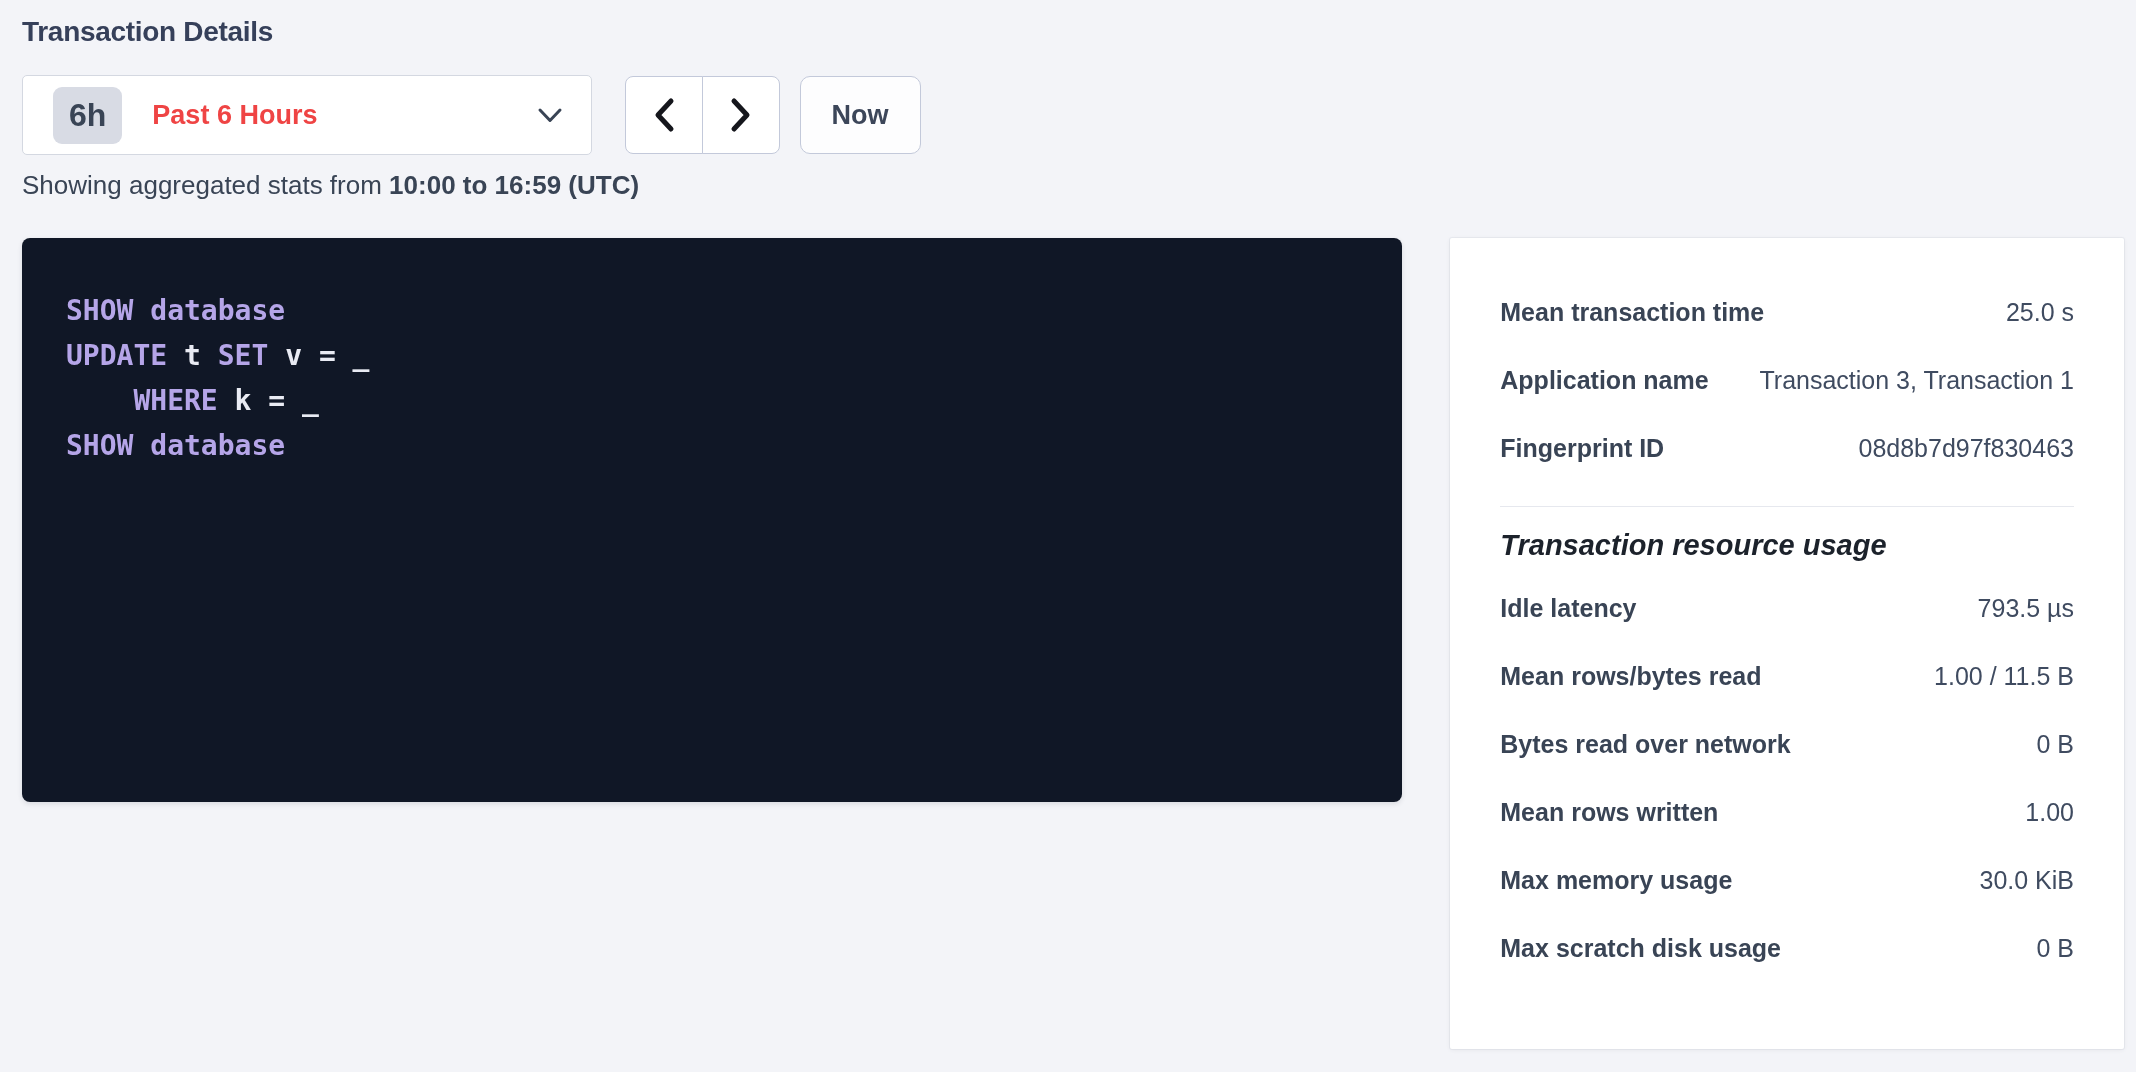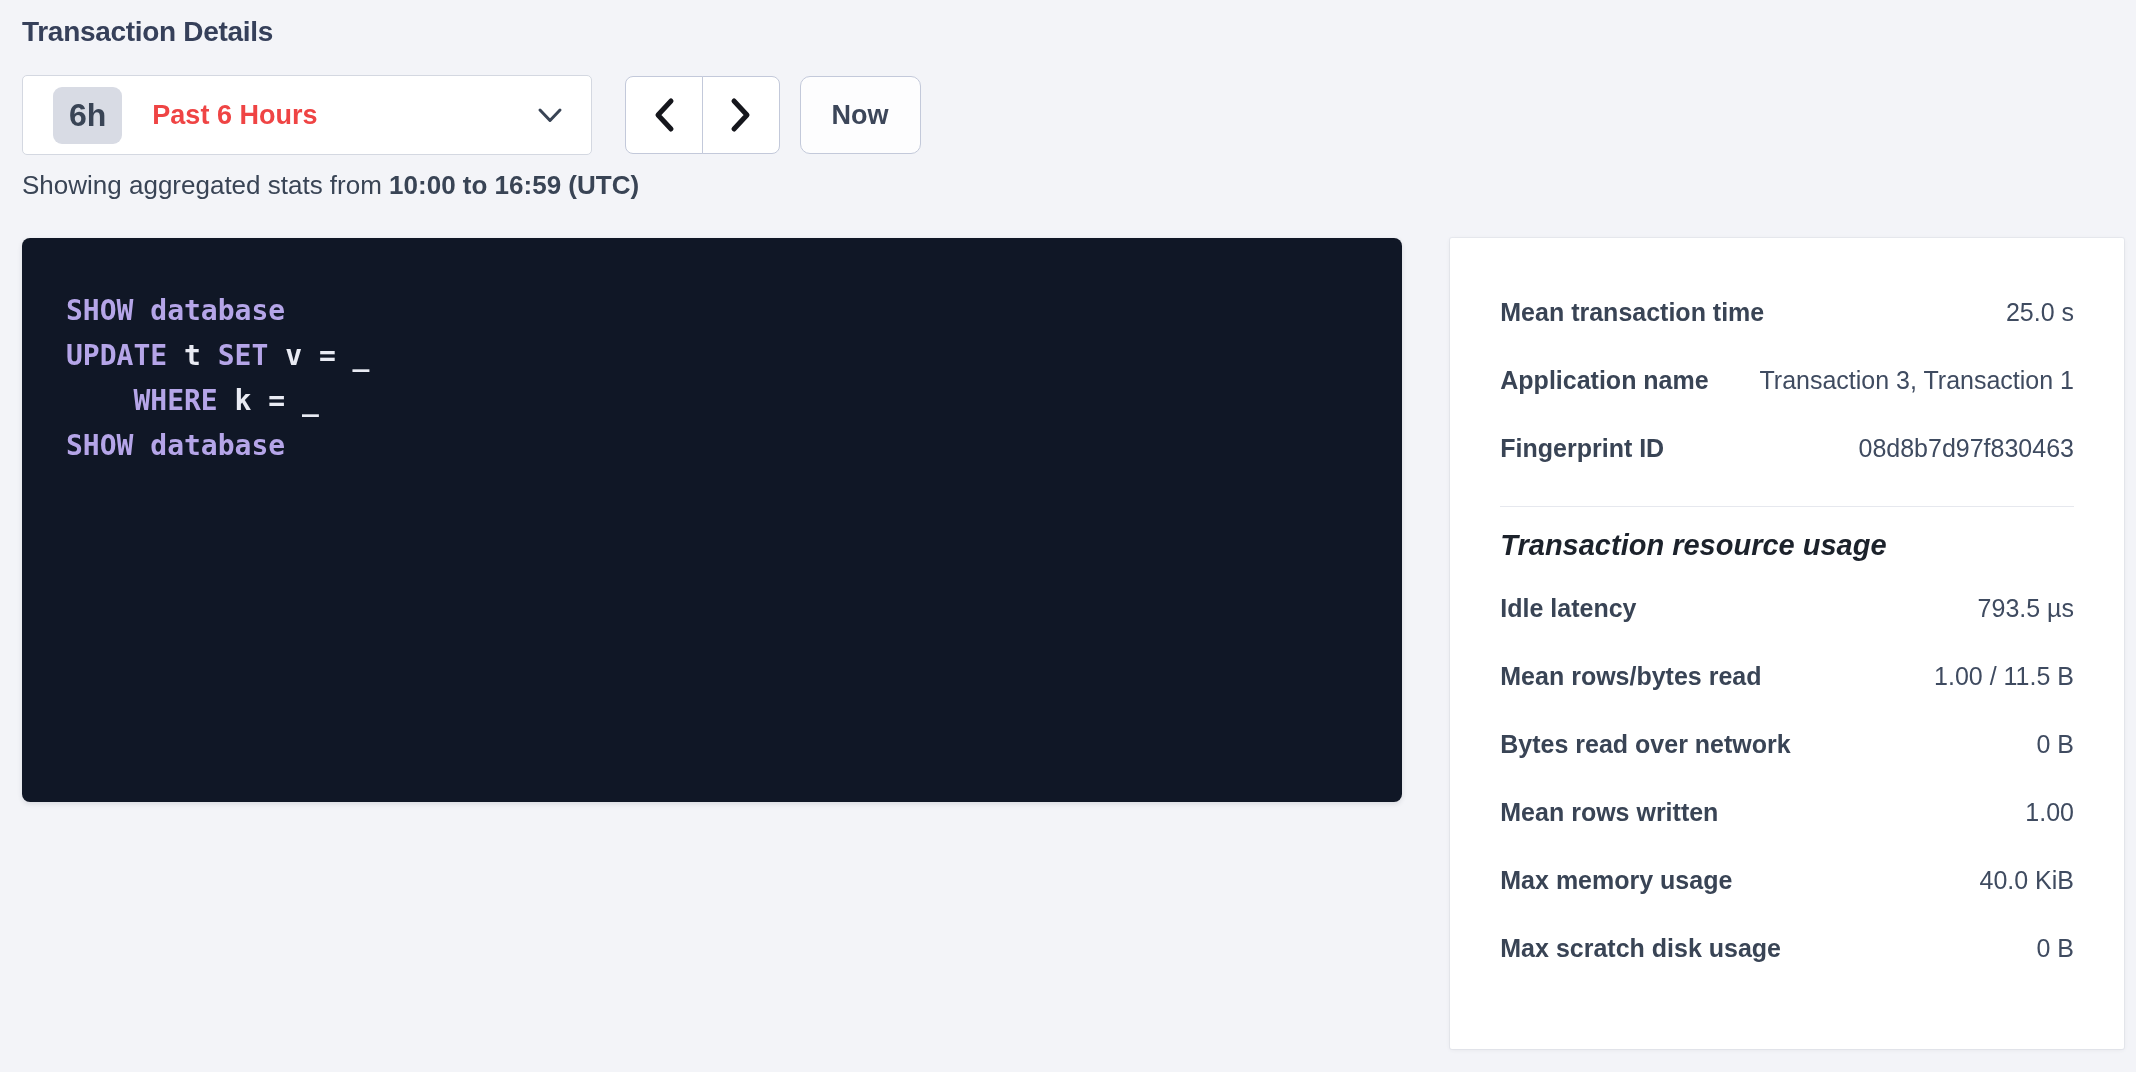--- a/index.html
+++ b/index.html
@@ -168,21 +168,21 @@
       <div class="detail-row">
         <span class="detail-label">Bytes read over network</span>
         <span class="detail-value">0 B</span>
       </div>
       <div class="detail-row">
         <span class="detail-label">Mean rows written</span>
         <span class="detail-value">1.00</span>
       </div>
       <div class="detail-row">
         <span class="detail-label">Max memory usage</span>
-        <span class="detail-value">40.0 KiB</span>
+        <span class="detail-value">30.0 KiB</span>
       </div>
       <div class="detail-row">
         <span class="detail-label">Max scratch disk usage</span>
         <span class="detail-value">0 B</span>
       </div>
 
     </aside>
   </div>
 </div>
 

